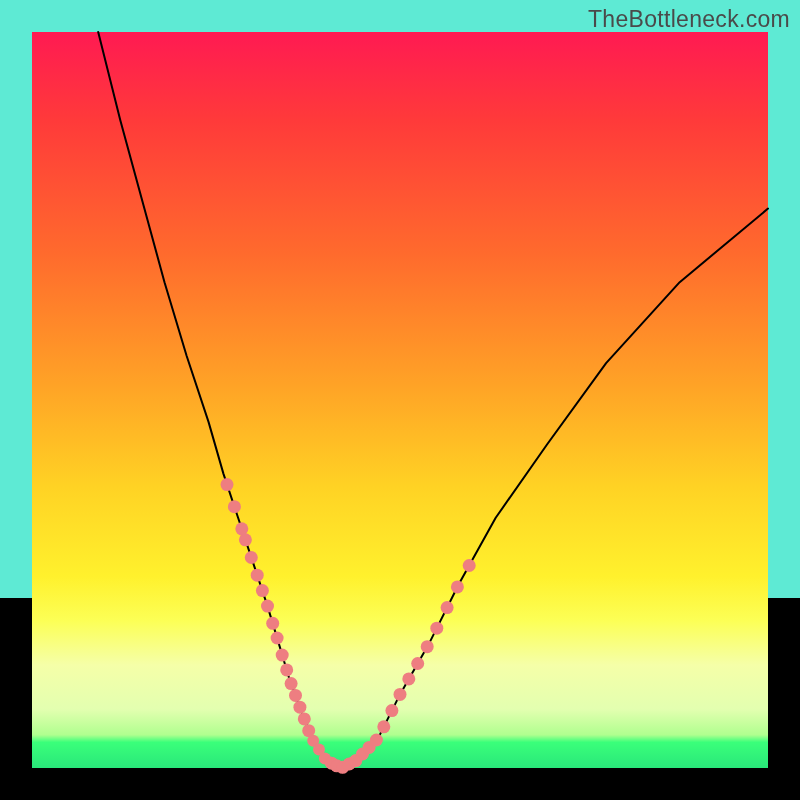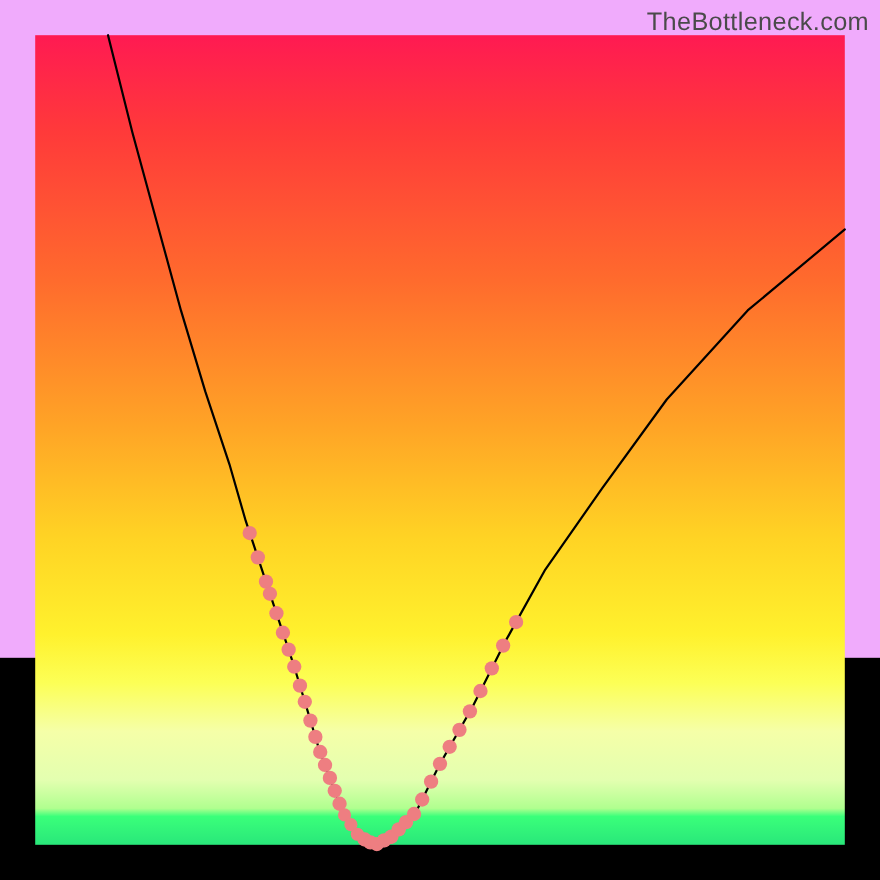--- a/index.html
+++ b/index.html
@@ -10,21 +10,21 @@
     background: #000;
     overflow: hidden;
     font-family: Arial, Helvetica, sans-serif;
   }
   .frame {
     position: absolute;
     top: 0;
     left: 0;
     width: 800px;
     height: 598px;
-    background: #f0abfc;
+    background: #5eead4;
   }
   .plot-area {
     position: absolute;
     left: 32px;
     top: 32px;
     width: 736px;
     height: 736px;
     
     background: linear-gradient(
       to bottom,

